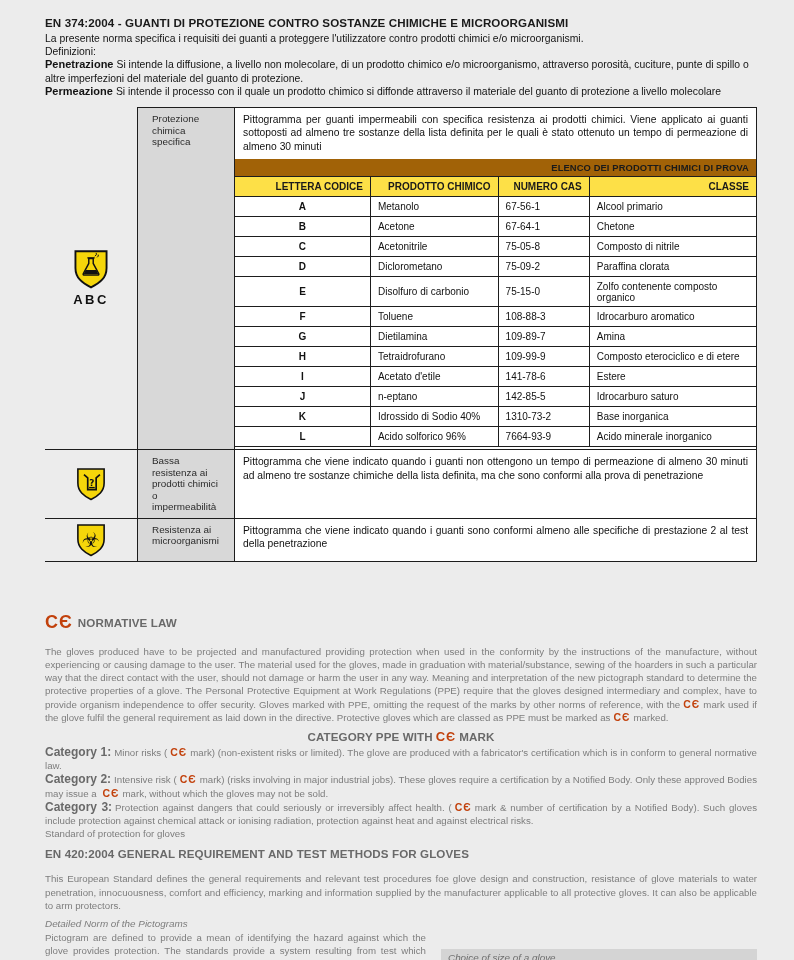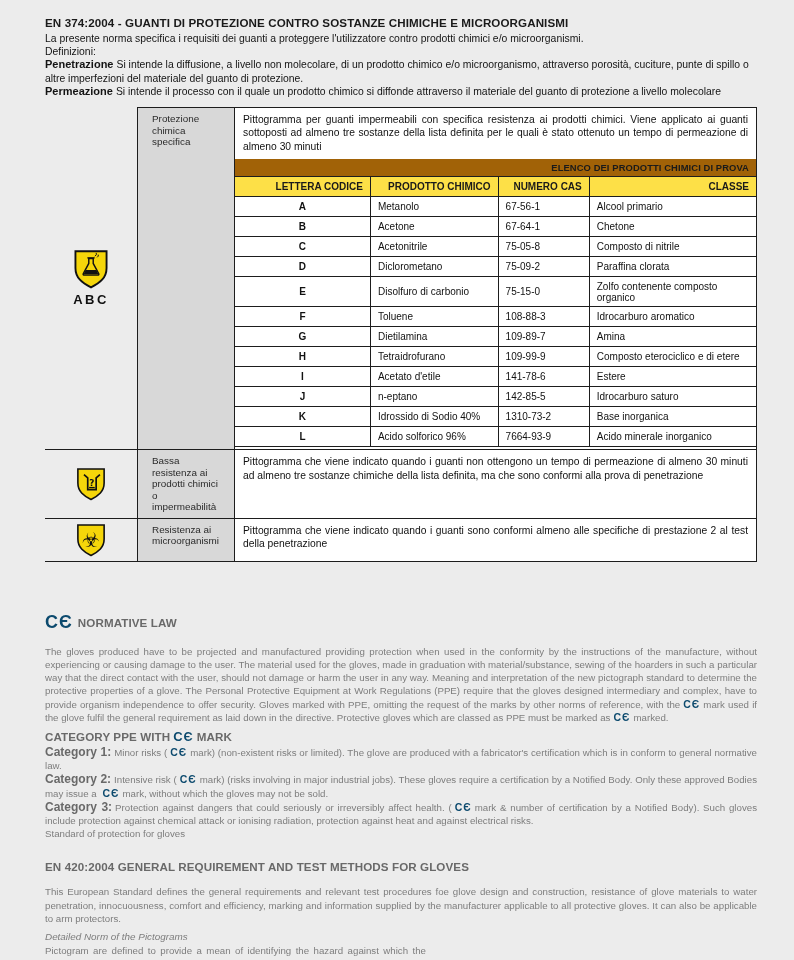--- a/index.html
+++ b/index.html
@@ -44,32 +44,32 @@
   table.chem td { font-size:10px; padding:3.5px 7px; height:20px; color:#111; }
   table.chem td.letter { text-align:center; font-weight:bold; }
   table.chem .c1 { width:26%; } table.chem .c2 { width:24.5%; }
   table.chem .c3 { width:17.5%; } table.chem .c4 { width:32%; }
   table.chem td:first-child, table.chem th:first-child { border-left:none; }
   table.chem td:last-child, table.chem th:last-child { border-right:none; }
   table.chem tr:first-child th { border-top:none; }
 
   
   .en-section { margin-top:50px; color:#7d7d7d; }
-  .ce { font-weight:bold; color:#0c4a6e; letter-spacing:1px; margin:0 3px; white-space:nowrap; }
+  .ce { font-weight:bold; color:#c2410c; letter-spacing:1px; margin:0 3px; white-space:nowrap; }
   .ce-lg { font-size:18px; margin-right:5px; margin-left:0; }
   .ce-md { font-size:13px; }
   .ce-sm { font-size:10.5px; }
   .h-gray { font-size:11.6px; font-weight:bold; color:#696969; letter-spacing:0.1px; }
   .nl-head { display:flex; align-items:center; margin-bottom:2px; }
   .para { font-size:9.7px; line-height:13.2px; text-align:justify;margin-top:12px; }
   .cat-block { font-size:9.7px; line-height:13.2px; text-align:justify; margin-top:1px; }
   .cat-label { font-size:12px; font-weight:bold; color:#696969; margin-right:3px; }
   .std-line { font-size:9.7px; line-height:13.2px; }
-  .en420-head { margin-top:20px; margin-bottom:1px; }
-  .cat-head { margin-top:3px; }
+  .en420-head { margin-top:7px; margin-bottom:1px; }
+  .cat-head { margin-top:3px;text-align:center; }
 
   
   .bottom { display:flex; margin-top:5px; }
   .bottom-left { width:381px; }
   .pictonorm-title { font-size:9.9px; font-style:italic; line-height:13.2px; }
   .bottom-left .para { margin-top:1px; }
   .bottom-right { margin-left:auto; width:316px; }
 
   .size-title {
     background:#d4d4d4; font-size:9.9px; font-style:italic; color:#6e6e6e;

